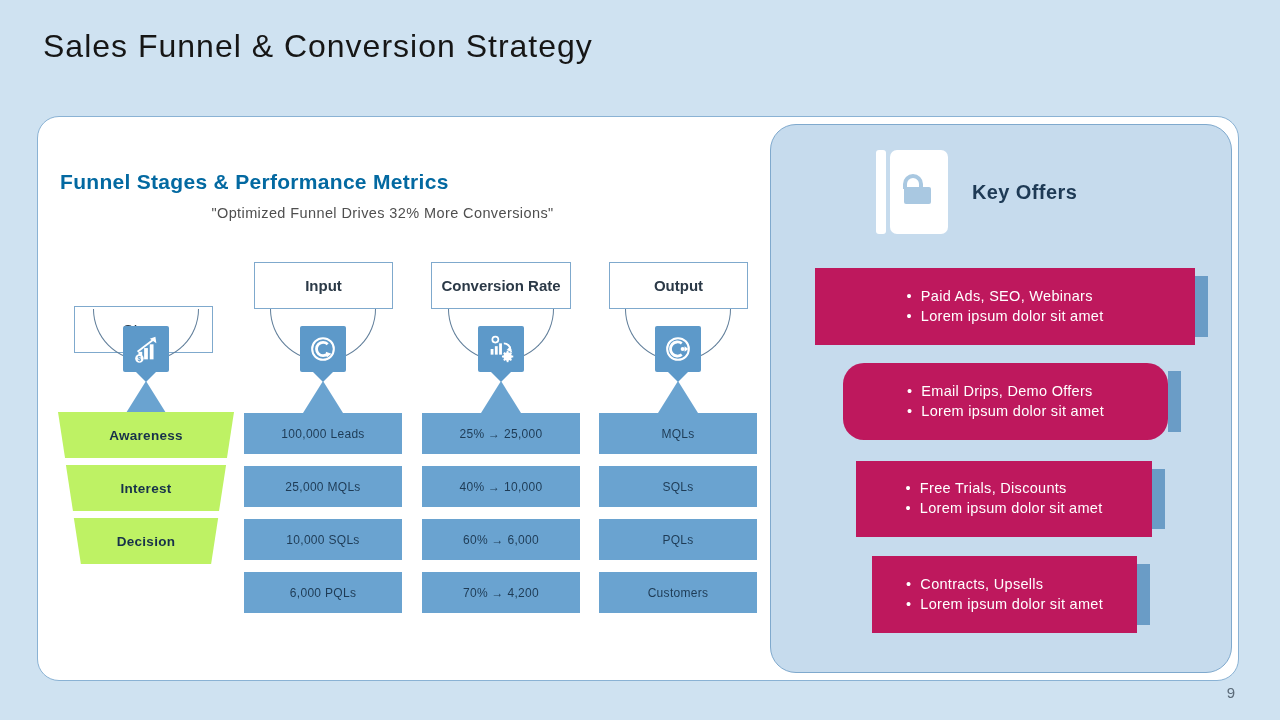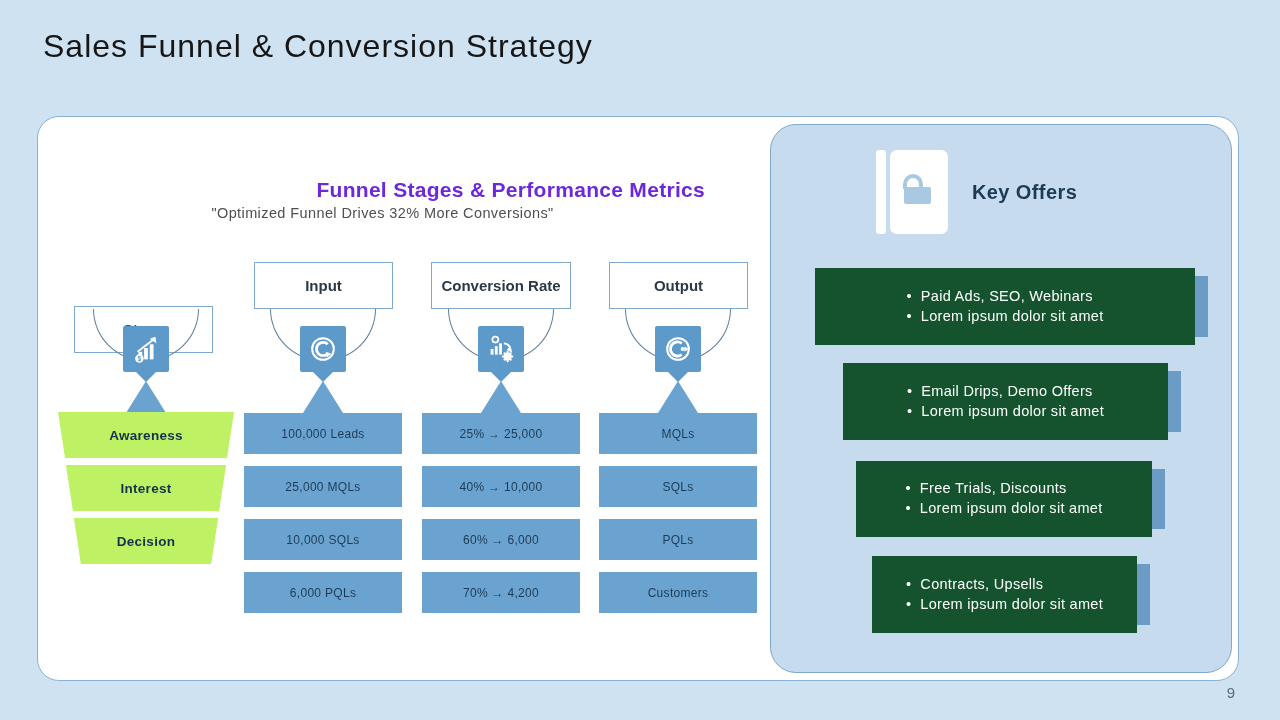--- a/index.html
+++ b/index.html
@@ -15,22 +15,22 @@
   }
   .outer-panel {
     position:absolute; left:37px; top:116px; width:1202px; height:565px;
     background:#ffffff; border:1px solid #8ab2d4; border-radius:22px;
   }
   .right-panel {
     position:absolute; left:770px; top:124px; width:462px; height:549px;
     background:#c6dbed; border:1px solid #7fa9cd; border-radius:26px;
   }
   .funnel-heading {
-    position:absolute; left:60px; top:170px; width:645px; text-align:right;
-    font-size:21px; font-weight:bold; color:#6d28d9; letter-spacing:0.3px;margin-top:8px;
+    position:absolute; left:60px; top:170px; width:645px; text-align:left;
+    font-size:21px; font-weight:bold; color:#0369a1; letter-spacing:0.3px;
   }
   .funnel-subheading {
     position:absolute; left:60px; top:205px; width:645px; text-align:center;
     font-size:14.5px; color:#4f4f4f; letter-spacing:0.4px;
   }
   .col-header {
     position:absolute; top:262px; width:139px; height:47px;
     background:#ffffff; border:1px solid #7fa9cd;
     display:flex; align-items:center; justify-content:center; text-align:center;
     font-size:15px; font-weight:bold; color:#2b3947; line-height:1.15;
@@ -81,21 +81,21 @@
     position:absolute; left:16px; top:24px; width:20px; height:15px;
     border:4px solid #a9c8e1; border-bottom:none; border-radius:10px 10px 0 0;
     transform:translateX(-3px);
   }
   .lock-body { position:absolute; left:14px; top:37px; width:27px; height:17px; background:#a9c8e1; border-radius:2px; }
   .key-actions-heading {
     position:absolute; left:972px; top:181px;
     font-size:20px; font-weight:bold; color:#1e3a55; letter-spacing:0.4px;
   }
   .action-box {
-    position:absolute; background:#14532d;
+    position:absolute; background:#be185d;
     display:flex; align-items:center; justify-content:center;
   }
   .action-box::after {
     content:""; position:absolute; right:-13px; top:8px; bottom:8px; width:13px;
     background:#6a9cc6;
   }
   .action-box ul { margin:0; padding:0; list-style:none; }
   .action-box li {
     color:#ffffff; font-size:14.5px; line-height:1.35; letter-spacing:0.3px;
     padding-left:16px; text-indent:-16px;
@@ -215,21 +215,21 @@
   <div class="lock-body"></div>
 </div>
 <div class="key-actions-heading">Key Offers</div>
 
 <div class="action-box" style="left:815px; top:268px; width:380px; height:77px;">
   <ul>
     <li>Paid Ads, SEO, Webinars</li>
     <li>Lorem ipsum dolor sit amet</li>
   </ul>
 </div>
-<div class="action-box" style="left:843px; top:363px; width:325px; height:77px;">
+<div class="action-box" style="left:843px; top:363px; width:325px; height:77px;border-radius:21px;">
   <ul>
     <li>Email Drips, Demo Offers</li>
     <li>Lorem ipsum dolor sit amet</li>
   </ul>
 </div>
 <div class="action-box" style="left:856px; top:461px; width:296px; height:76px;">
   <ul>
     <li>Free Trials, Discounts</li>
     <li>Lorem ipsum dolor sit amet</li>
   </ul>

